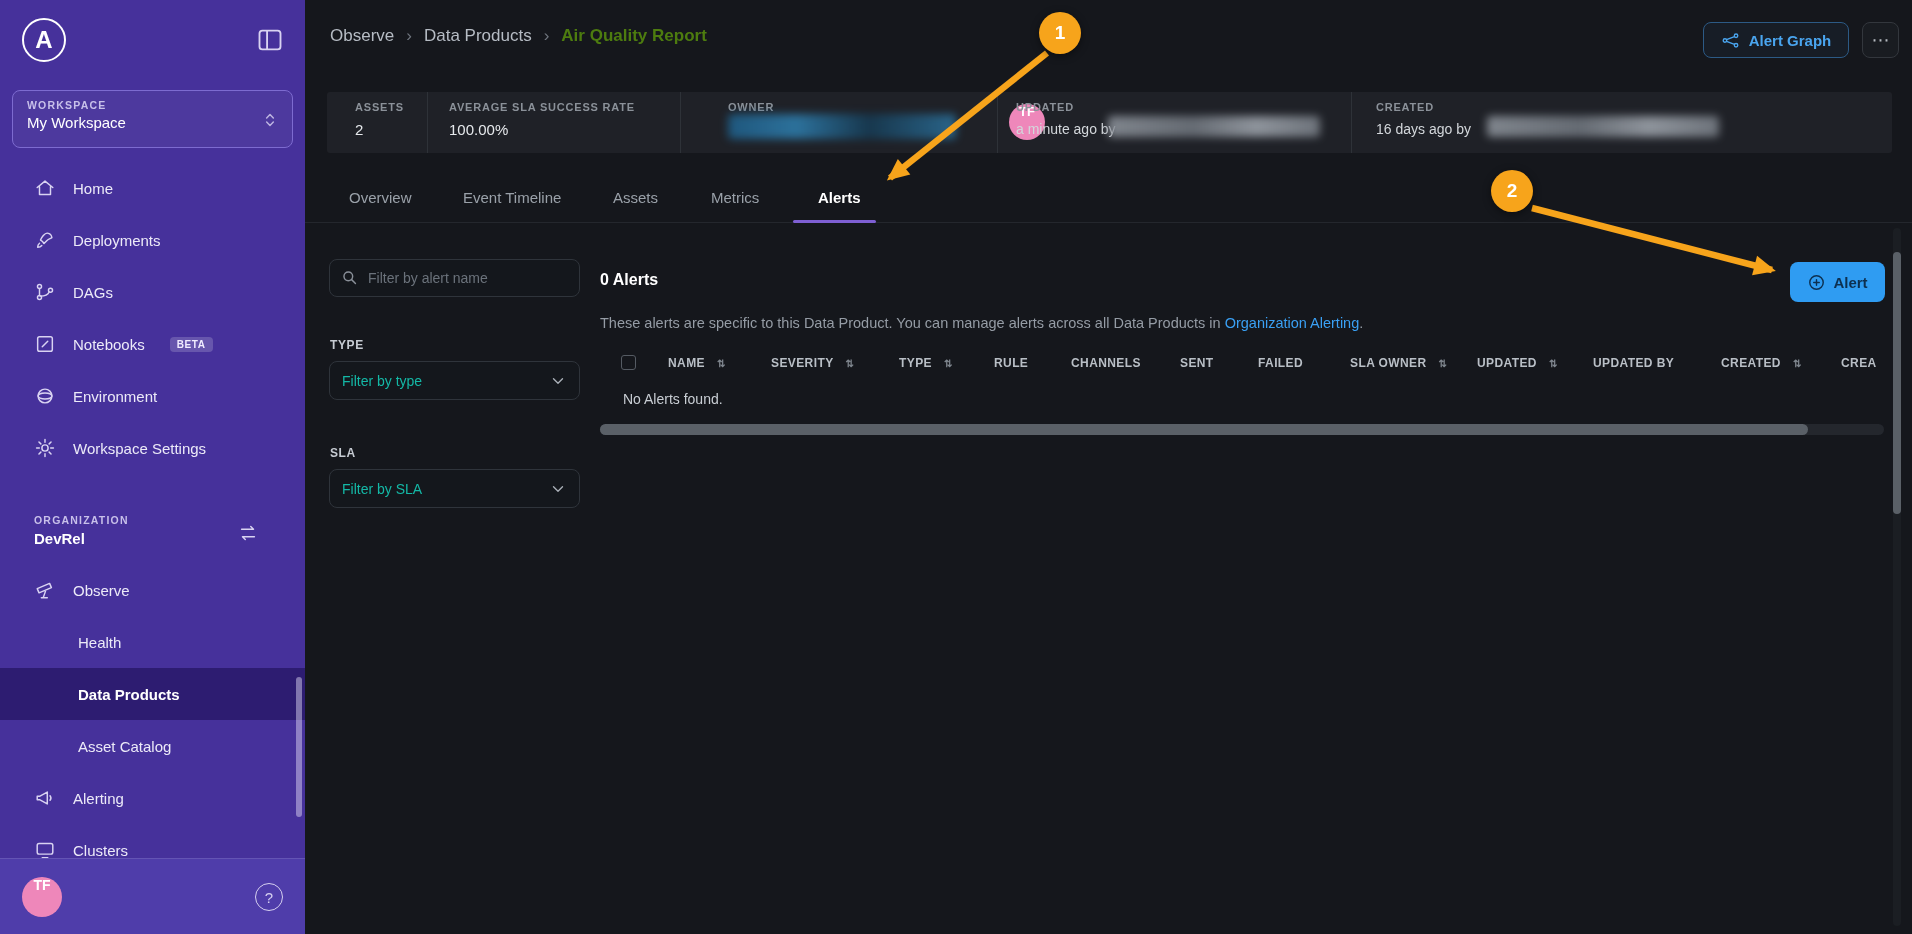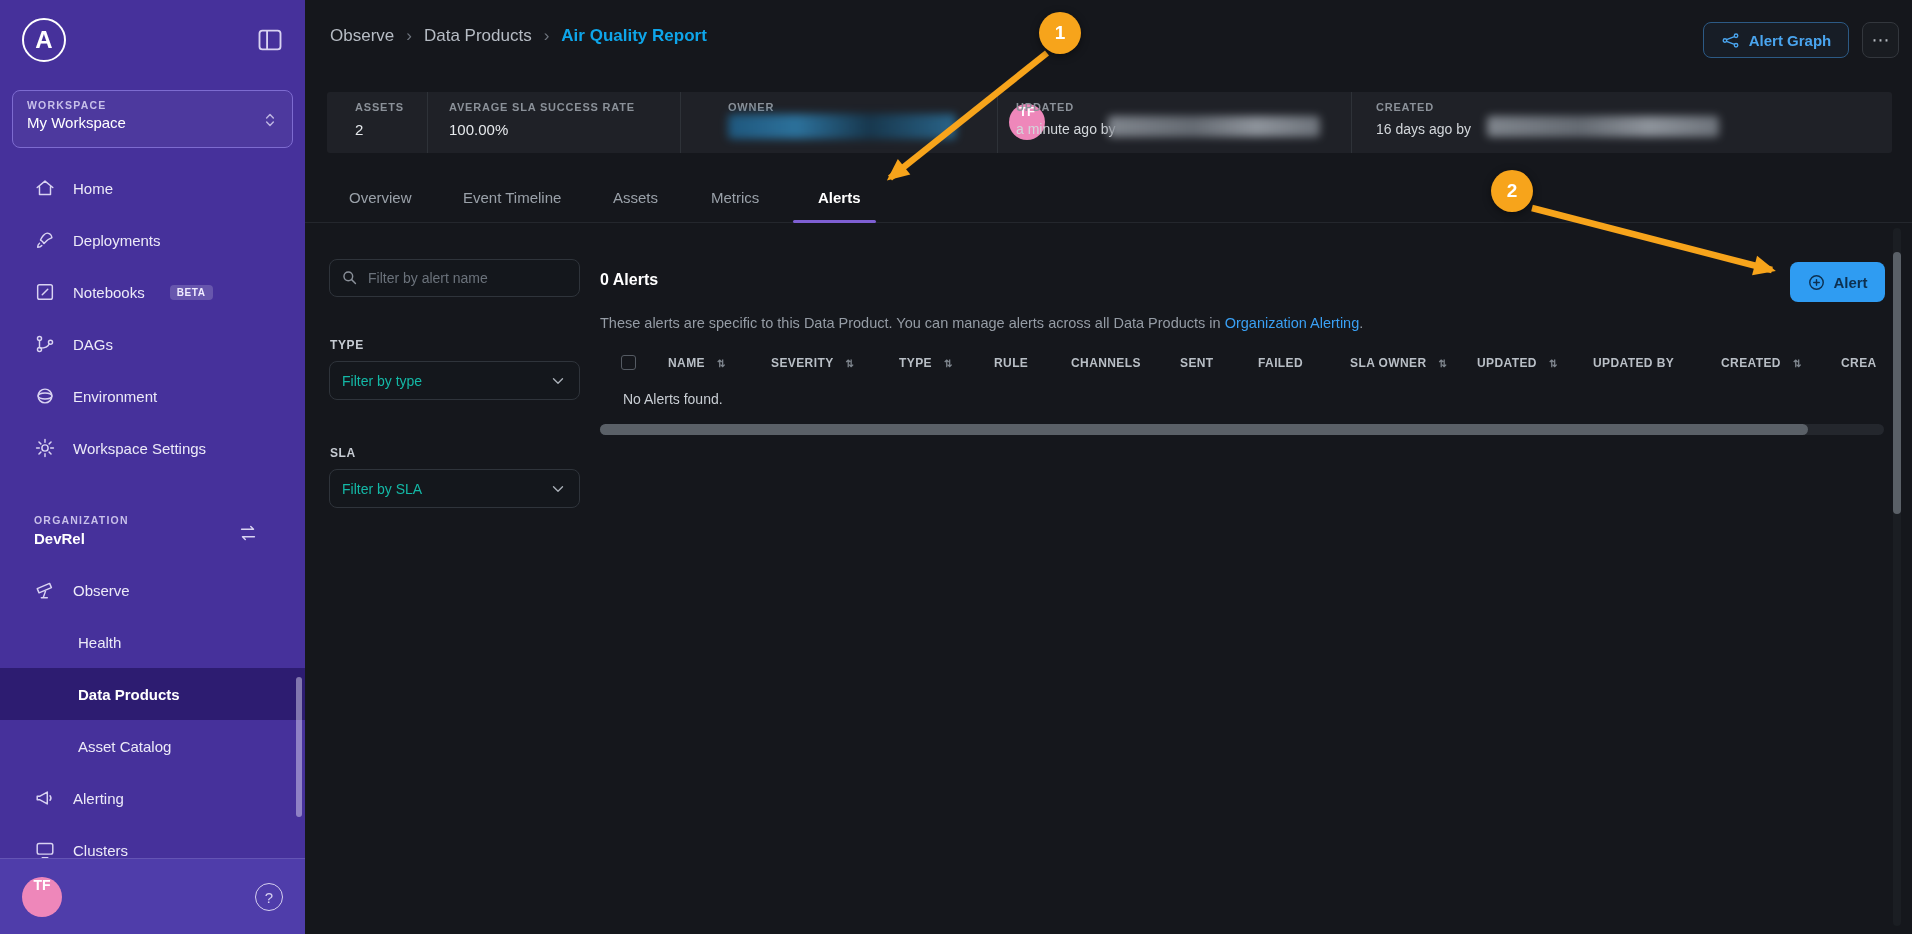--- a/index.html
+++ b/index.html
@@ -33,21 +33,21 @@
   .side-scroll{position:absolute;left:296px;top:677px;width:6px;height:140px;background:rgba(232,229,248,.45);border-radius:3px;cursor:grab}
   .side-bottom{position:absolute;left:0;bottom:0;width:100%;height:76px;background:#4f3daa;border-top:1px solid rgba(255,255,255,.12)}
   .avatar{border-radius:50%;background:#ee87ba;color:#fff;display:flex;justify-content:center;font-weight:bold}
   .side-avatar{position:absolute;left:22px;top:18px;width:40px;height:40px;font-size:14px;cursor:pointer}
   .help-btn{position:absolute;right:22px;top:24px;width:28px;height:28px;border:1.6px solid #d6d0f0;border-radius:50%;
     display:flex;align-items:center;justify-content:center;color:#d6d0f0;font-size:15px;cursor:pointer}
 
   
   .breadcrumb{position:absolute;left:330px;top:26px;display:flex;align-items:center;gap:12px;font-size:17px;z-index:1}
   .crumb{color:#b6bcc4;cursor:pointer}
-  .crumb.current{color:#0ea5e9;font-weight:bold;cursor:default}
+  .crumb.current{color:#4d7c0f;font-weight:bold;cursor:default}
   .crumb-sep{color:#6f757e;font-size:17px}
   .btn-outline{position:absolute;display:flex;align-items:center;justify-content:center;gap:9px;border:1px solid #2c5a85;
     border-radius:8px;background:rgba(30,48,66,.25);color:#4aa5ef;font-size:15px;font-weight:600;cursor:pointer}
   .open-graph{left:1703px;top:22px;width:146px;height:36px}
   .more-btn{position:absolute;left:1862px;top:22px;width:37px;height:36px;border:1px solid #33373d;border-radius:8px;
     color:#b5bac0;font-size:18px;display:flex;align-items:center;justify-content:center;cursor:pointer;background:#191c21}
 
   
   .stats-band{position:absolute;left:327px;top:92px;width:1565px;height:61px;background:#1f2127;border-radius:3px}
   .stat-lbl{position:absolute;font-size:11px;font-weight:600;letter-spacing:.8px;color:#8b9199;top:9px}
@@ -136,34 +136,34 @@
     </div>
     <div class="nav-item">
       <svg class="icon" viewBox="0 0 24 24">
           <path d="M14.5 4.5c2.6.3 4.7 2.4 5 5-2 1.2-3.6 1.4-5.3 3.1l-3.3 3.3c-.8-1.6-2.2-3-3.8-3.8 1-2.7 4.7-7.9 7.4-7.6z"></path>
           <path d="M6 15.5c-1.3 1-2 2.7-2 4.5 1.8 0 3.5-.7 4.5-2"></path>
         </svg>
       <span>Deployments</span>
     </div>
     <div class="nav-item">
       <svg class="icon" viewBox="0 0 24 24">
-          <rect x="4" y="4" width="16" height="16" rx="2"></rect>
-          <path d="M9 15l6-6M9 15h0"></path>
-        </svg>
-      <span>Notebooks</span>
-      <span class="beta-badge">BETA</span>
-    </div>
-    <div class="nav-item">
-      <svg class="icon" viewBox="0 0 24 24">
           <circle cx="6" cy="6" r="2.2"></circle>
           <circle cx="6" cy="18" r="2.2"></circle>
           <circle cx="18" cy="10" r="2.2"></circle>
           <path d="M6 8.2v7.6M6.8 16.5c4 0 8.5-1.5 9.8-4.5"></path>
         </svg>
       <span>DAGs</span>
+    </div>
+    <div class="nav-item">
+      <svg class="icon" viewBox="0 0 24 24">
+          <rect x="4" y="4" width="16" height="16" rx="2"></rect>
+          <path d="M9 15l6-6M9 15h0"></path>
+        </svg>
+      <span>Notebooks</span>
+      <span class="beta-badge">BETA</span>
     </div>
     <div class="nav-item">
       <svg class="icon" viewBox="0 0 24 24">
           <circle cx="12" cy="12" r="7.5"></circle>
           <ellipse cx="12" cy="12" rx="7.5" ry="3.2"></ellipse>
         </svg>
       <span>Environment</span>
     </div>
     <div class="nav-item">
       <svg class="icon" viewBox="0 0 24 24">

